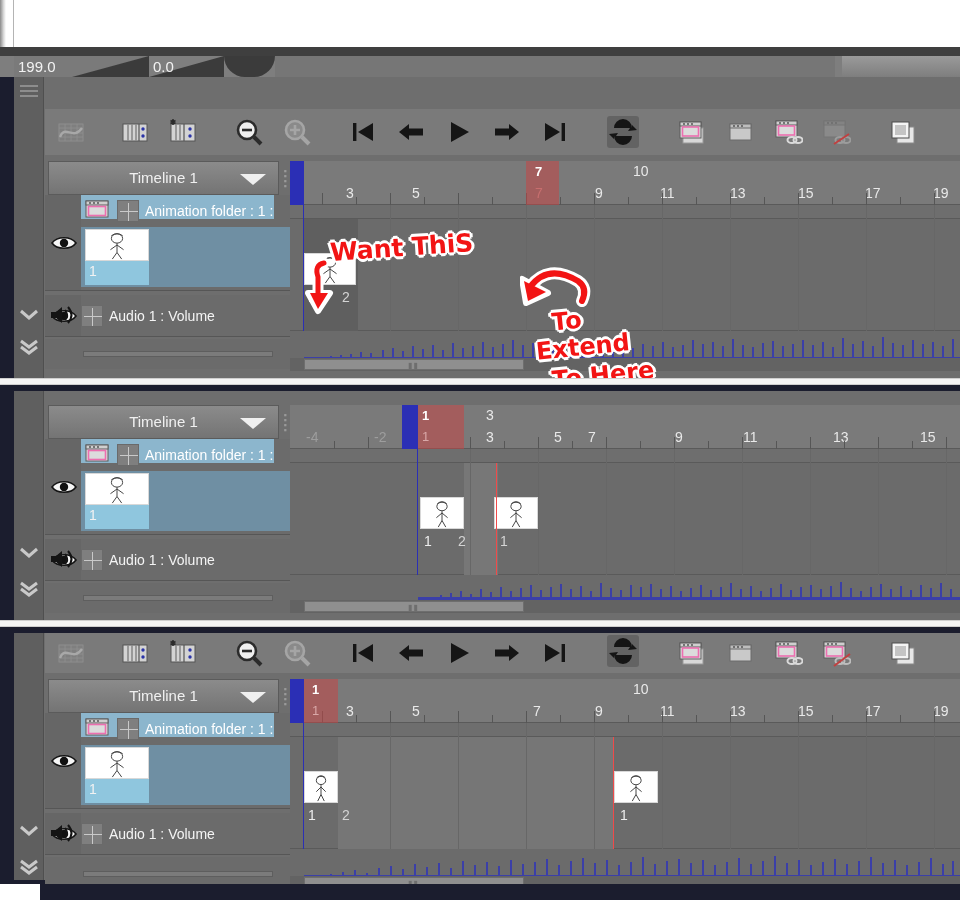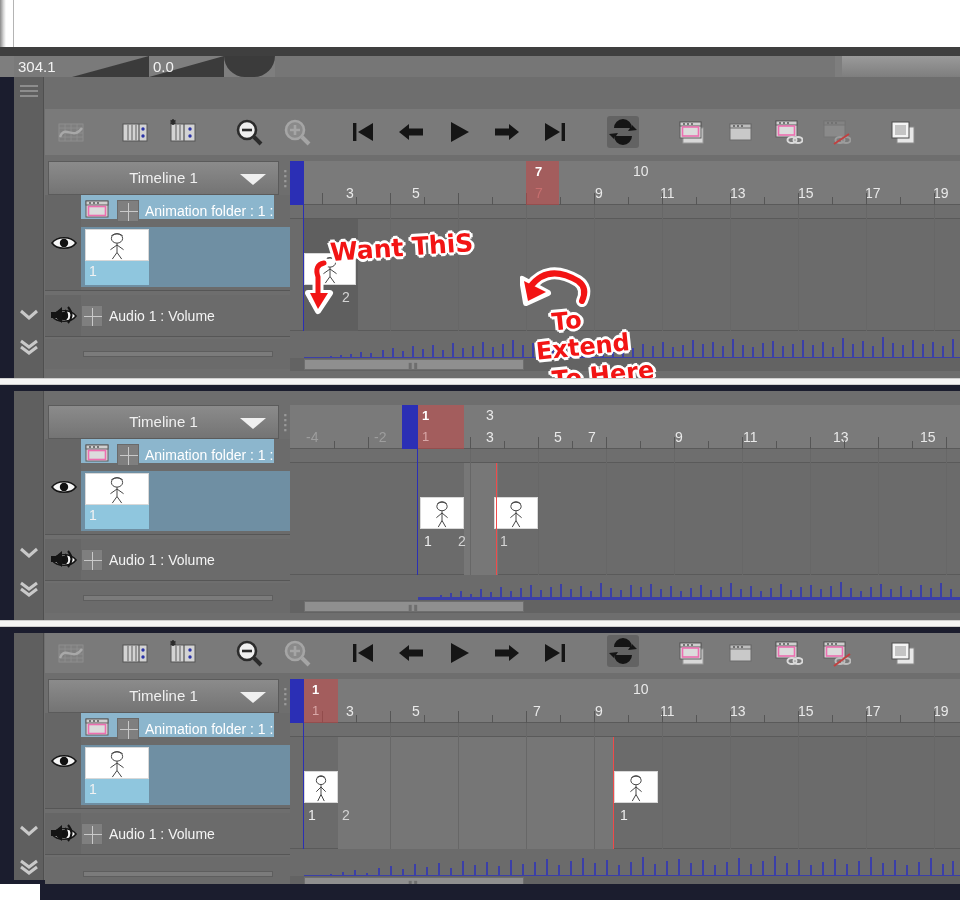--- a/index.html
+++ b/index.html
@@ -134,21 +134,21 @@
 
 <div id="root">
 
   <div class="topwhite">
     <div class="ledge"></div>
     <div class="ledge2"></div>
   </div>
   <div class="topgrey"></div>
 
   <div class="valbar">
-    <div class="slot" style="left:14px;  width:135px;">304.1</div>
+    <div class="slot" style="left:14px;  width:135px;">199.0</div>
     <div class="hump" style="left:72px; width:77px; clip-path:polygon(100% 0,100% 100%,0 100%);"></div>
     <div class="hump" style="left:149px; width:75px; clip-path:polygon(100% 0,100% 100%,0 100%);"></div>
     <div class="slot" style="left:149px; width:193px; background:transparent; border:none;">0.0</div>
     <div class="hump" style="left:224px; width:51px; border-radius:0 0 40px 40px;"></div>
     <div class="trough" style="left:275px; width:560px;"></div>
     <div class="righttab"></div>
   </div>
 
   <div class="panel" id="p1" style="top:77px; height:301px;">
 

